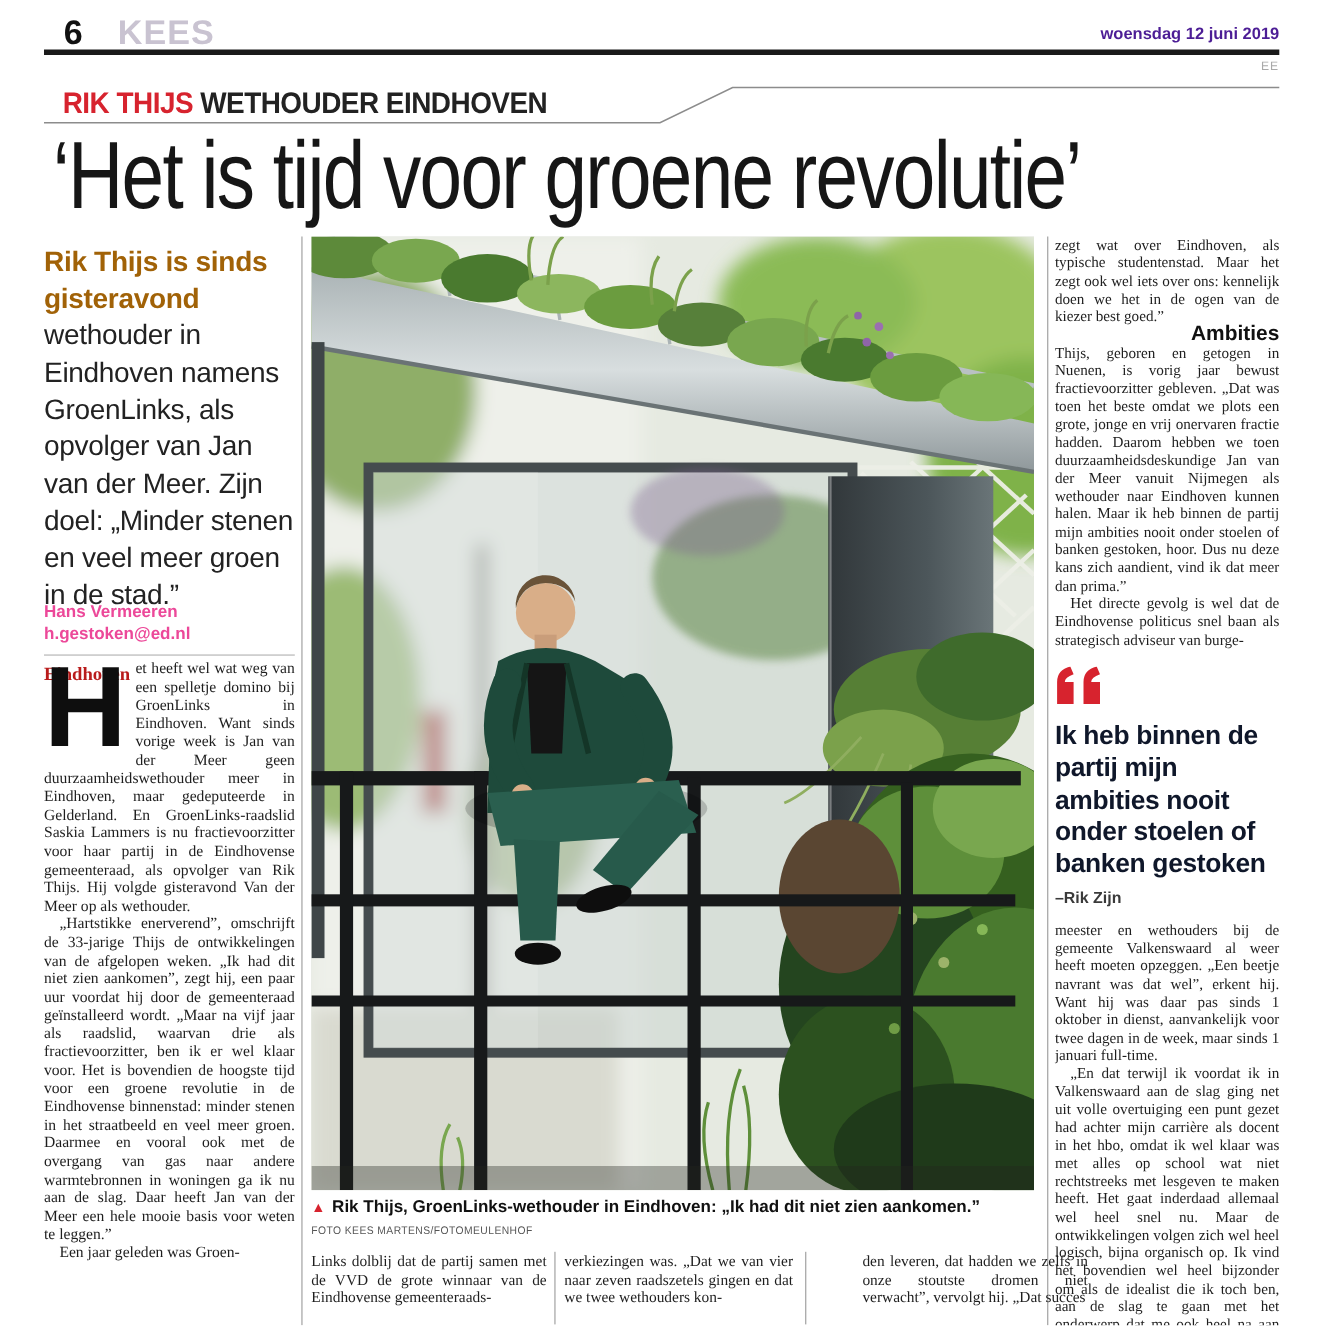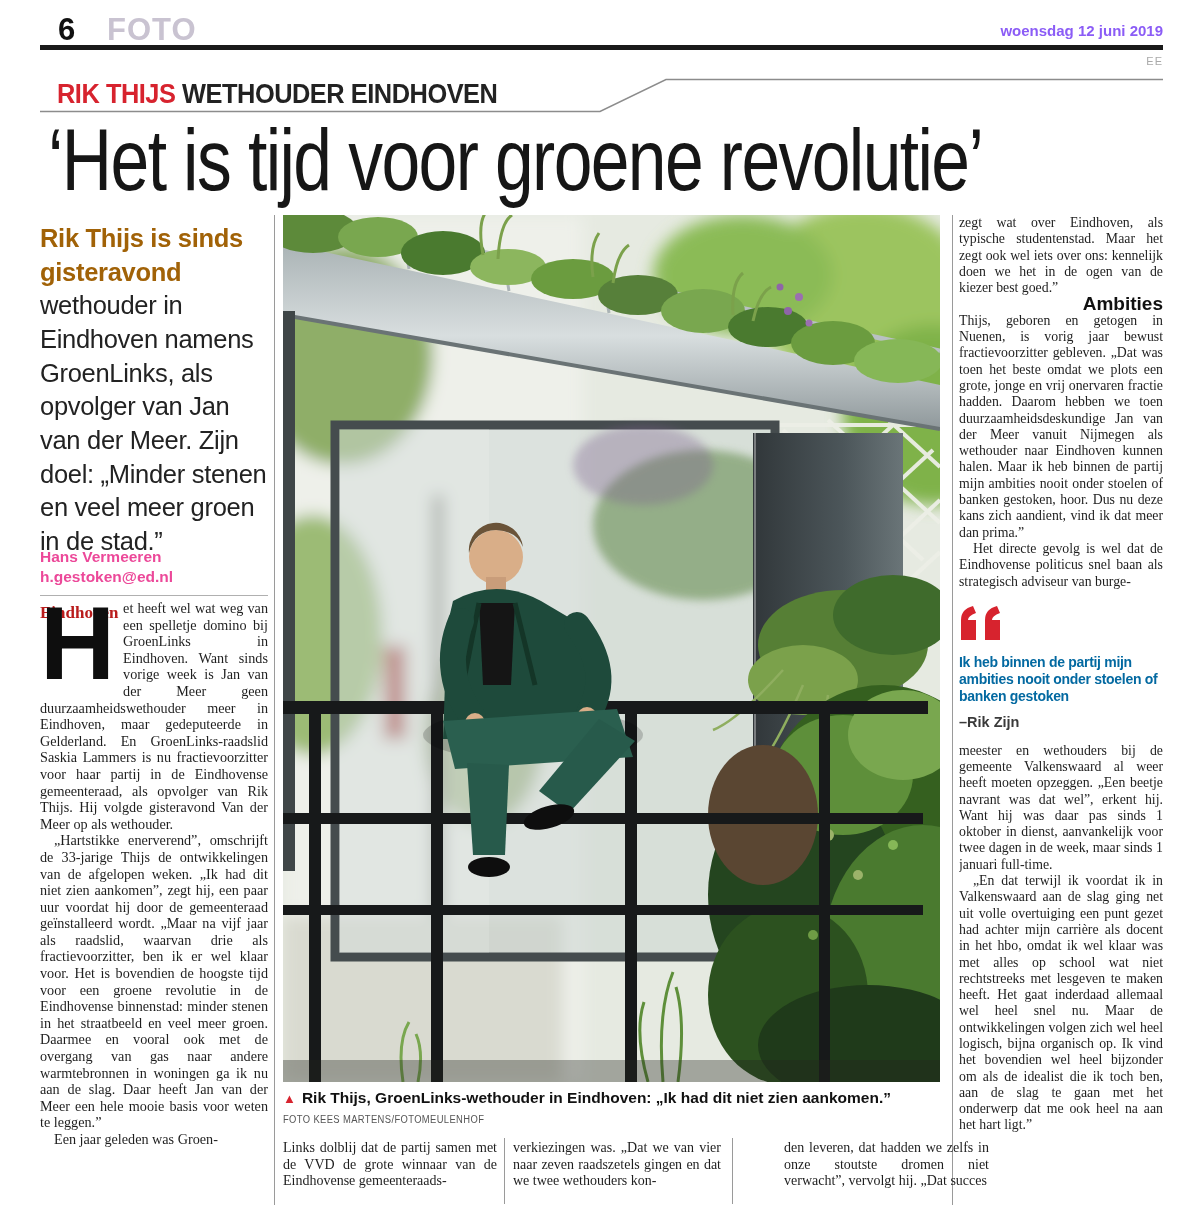--- a/index.html
+++ b/index.html
@@ -1,21 +1,21 @@
 <!DOCTYPE html>
 <html lang="nl"><head>
 <meta charset="utf-8">
 <style>
   html,body{margin:0;padding:0;background:#fff;}
   .page{position:relative;width:1200px;height:1205px;background:#ffffff;overflow:hidden;
         font-family:"Liberation Sans",sans-serif;color:#1a1a1a;}
   
   .pagenum{position:absolute;left:58px;top:12px;font-size:31px;font-weight:bold;color:#111;}
   .section{position:absolute;left:107px;top:12px;font-size:31px;font-weight:bold;color:#c9c3d1;letter-spacing:1px;}
-  .dateline{position:absolute;right:37px;top:22px;font-size:15px;font-weight:bold;color:#8b5cf6;}
+  .dateline{position:absolute;right:37px;top:22px;font-size:15px;font-weight:bold;color:#4c1d95;}
   .toprule{position:absolute;left:40px;top:45px;width:1123px;height:5px;background:#1a1a1a;}
   .edition{position:absolute;right:37px;top:55px;font-size:11px;color:#a9a9a9;letter-spacing:1px;font-family:"Liberation Sans",sans-serif;}
   
   .kicker{position:absolute;left:57px;top:79px;font-size:27px;font-weight:bold;letter-spacing:-0.5px;
           transform:scaleX(.94);transform-origin:left;white-space:nowrap;}
   .kicker .red{color:#d7232e;}
   .kicker .blk{color:#222;}
   .kickline{position:absolute;left:0;top:0;pointer-events:none;}
   
   .headline{position:absolute;left:48px;top:116px;font-size:87px;font-weight:400;color:#161616;
@@ -45,38 +45,38 @@
                    transform:scaleX(.94);transform-origin:left;}
   
   .botcol{position:absolute;top:1140px;height:64px;overflow:hidden;font-size:14px;line-height:16.6px;}
   .bc1{left:283px;width:214px;} .bc2{left:513px;width:208px;} .bc3{left:784px;width:205px;}
   
   .rightcol{position:absolute;left:959px;top:215px;width:204px;height:992px;overflow:hidden;
             font-size:13.8px;line-height:16.3px;}
   .subhead{font-family:"Liberation Sans",sans-serif;font-size:19px;font-weight:bold;color:#111;
            margin:10px 0 4px 0;text-align:right;text-indent:0;}
   .pullquote{margin:16px 0 12px 0;text-align:left;}
-  .pullquote .qtext{font-family:"Liberation Sans",sans-serif;font-size:14px;line-height:1.22;
-                    font-weight:bold;color:#0369a1;letter-spacing:-0.3px;margin-top:8px;}
+  .pullquote .qtext{font-family:"Liberation Sans",sans-serif;font-size:24px;line-height:1.22;
+                    font-weight:bold;color:#0f172a;letter-spacing:-0.3px;margin-top:8px;}
   .pullquote .attr{font-family:"Liberation Sans",sans-serif;font-size:14.5px;font-weight:bold;
                    color:#3a3a3a;margin-top:9px;}
   
   .vdiv{position:absolute;width:1px;background:#9a9a9a;}
   .d1{left:274px;top:215px;height:990px;}
   .d2{left:952px;top:215px;height:990px;}
   .d3{left:504px;top:1138px;height:66px;}
   .d4{left:732px;top:1138px;height:66px;}
 </style>
 </head>
 <body>
 
 <div class="page">
 
   <div class="pagenum">6</div>
-  <div class="section">FOTO</div>
+  <div class="section">KEES</div>
   <div class="dateline">woensdag 12 juni 2019</div>
   <div class="toprule"></div>
   <div class="edition">EE</div>
 
   <svg class="kickline" width="1200" height="130">
     <path d="M40,111.5 H600 L666,79.5 H1163" fill="none" stroke="#8c8c8c" stroke-width="1.4"></path>
   </svg>
   <div class="kicker">
     <span class="red">RIK THIJS</span><span class="blk"> WETHOUDER EINDHOVEN</span>
   </div>

